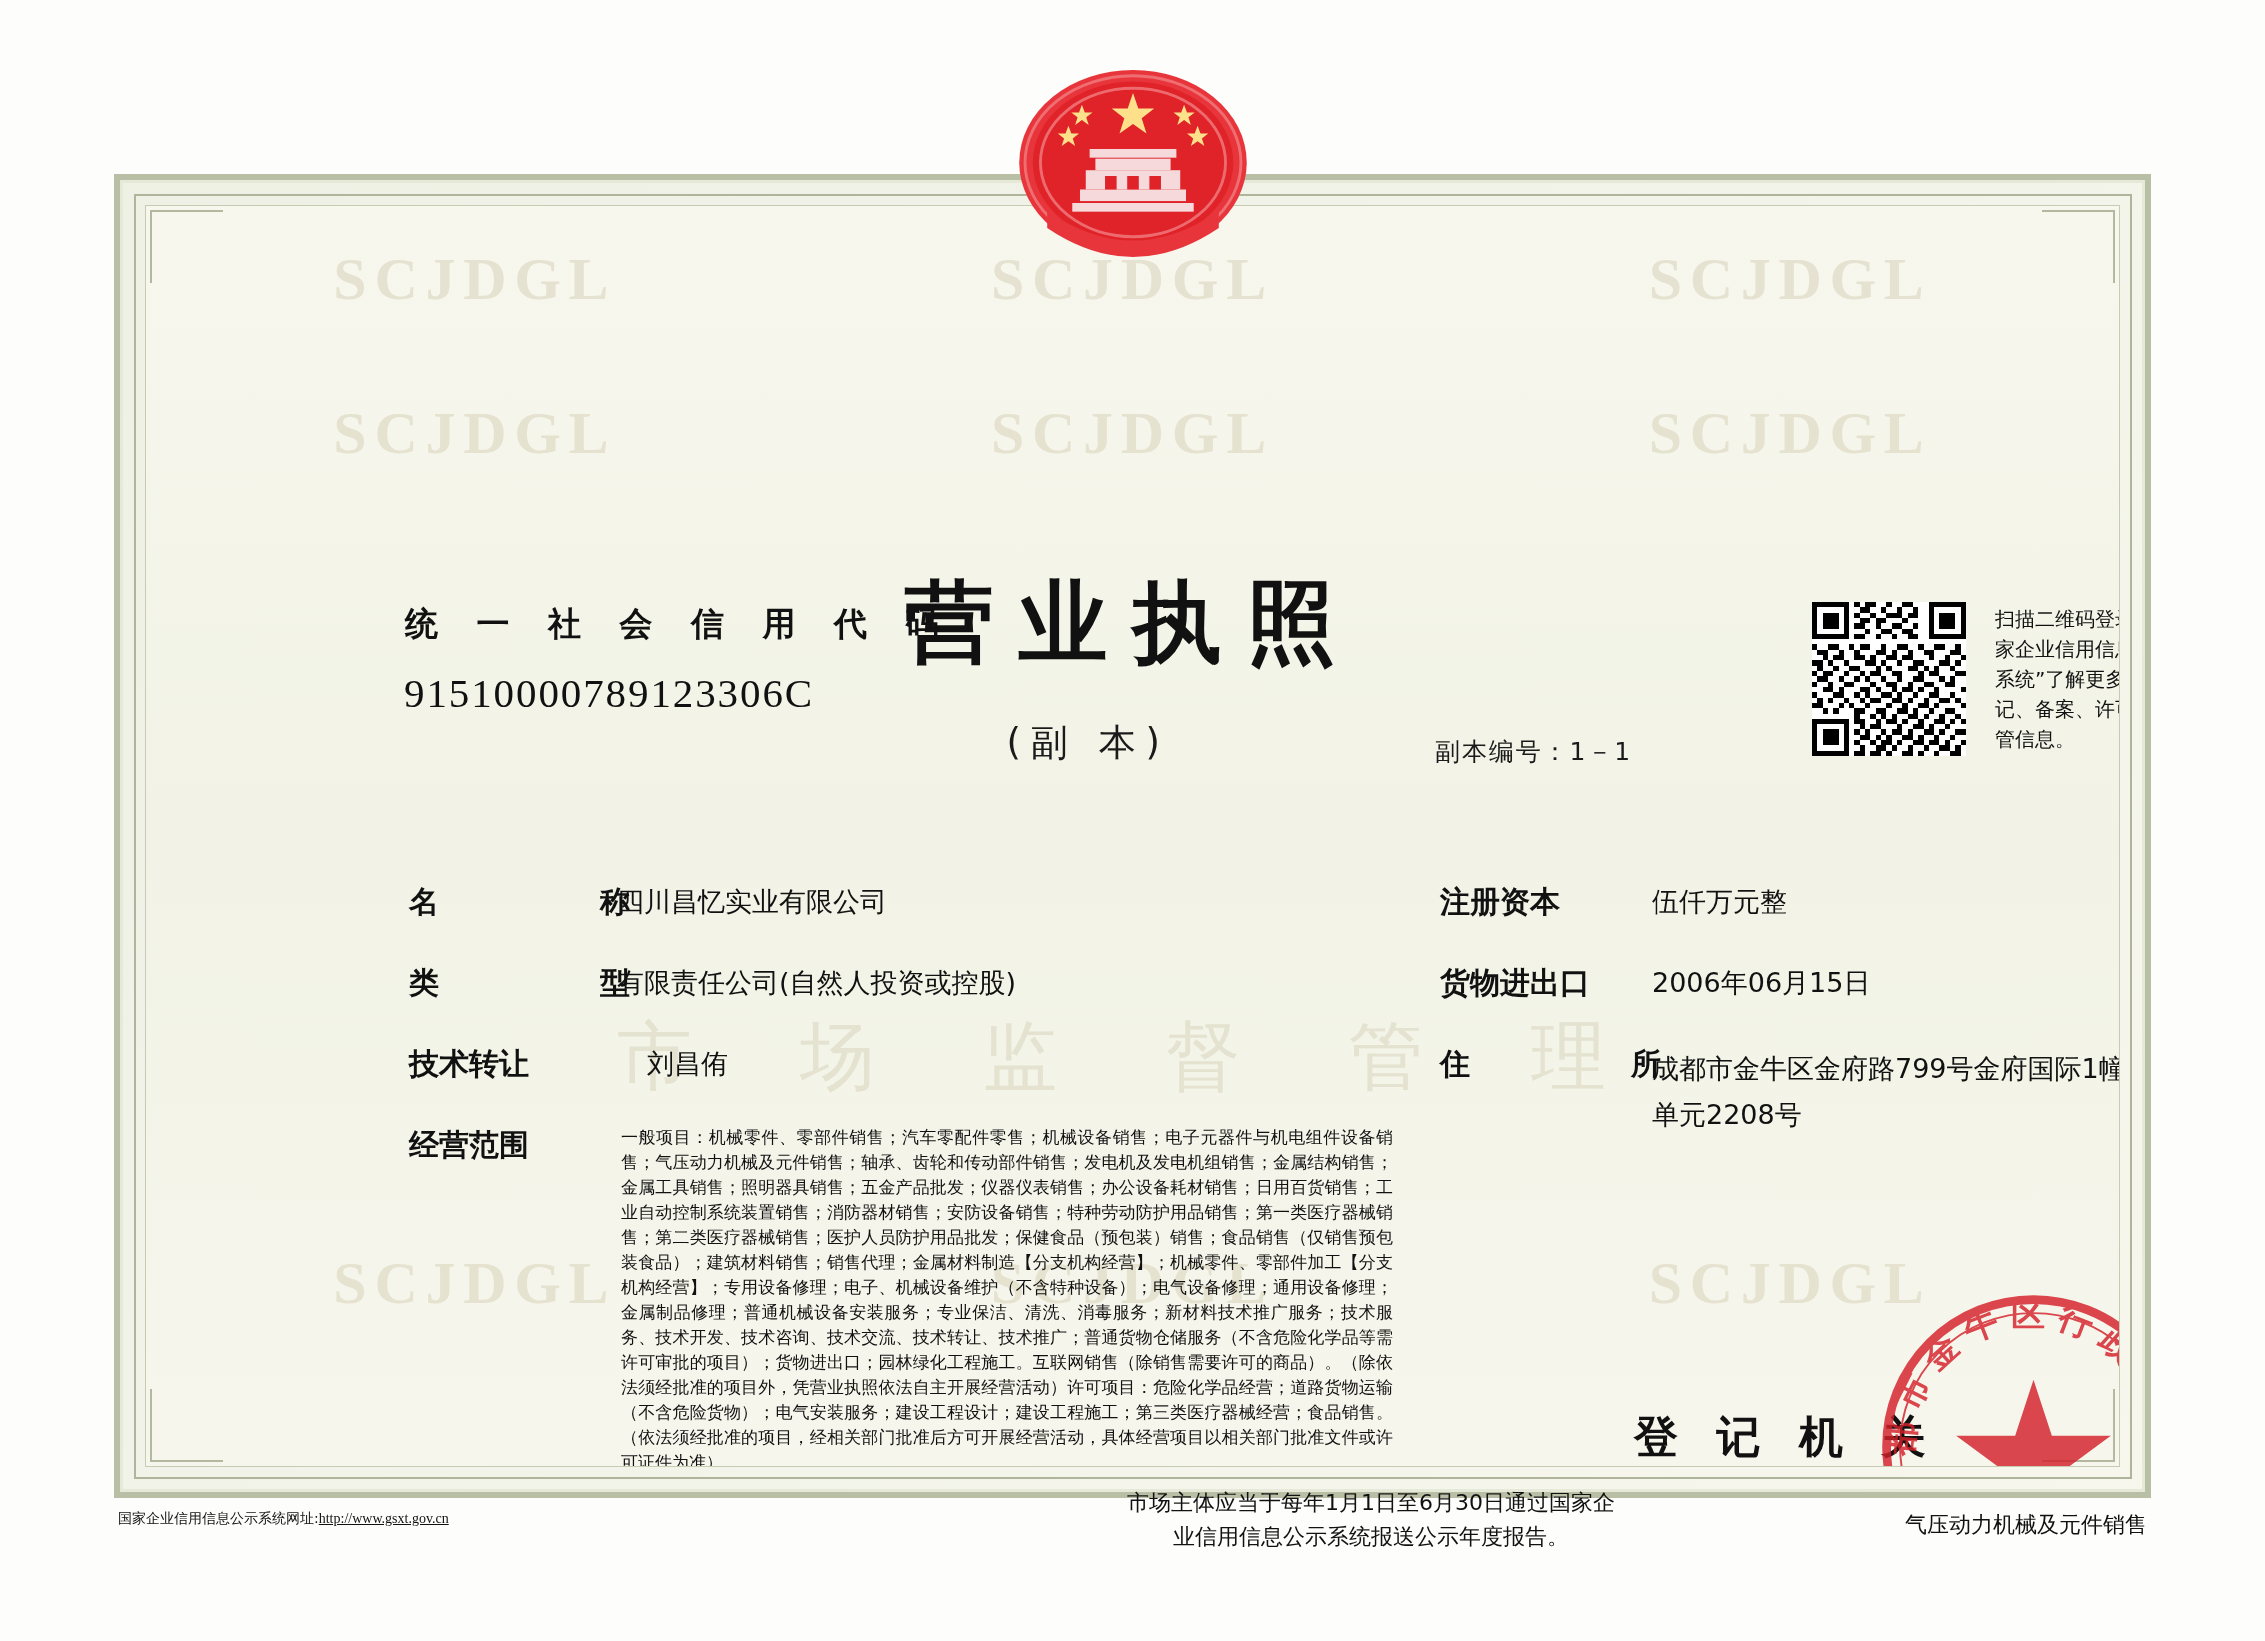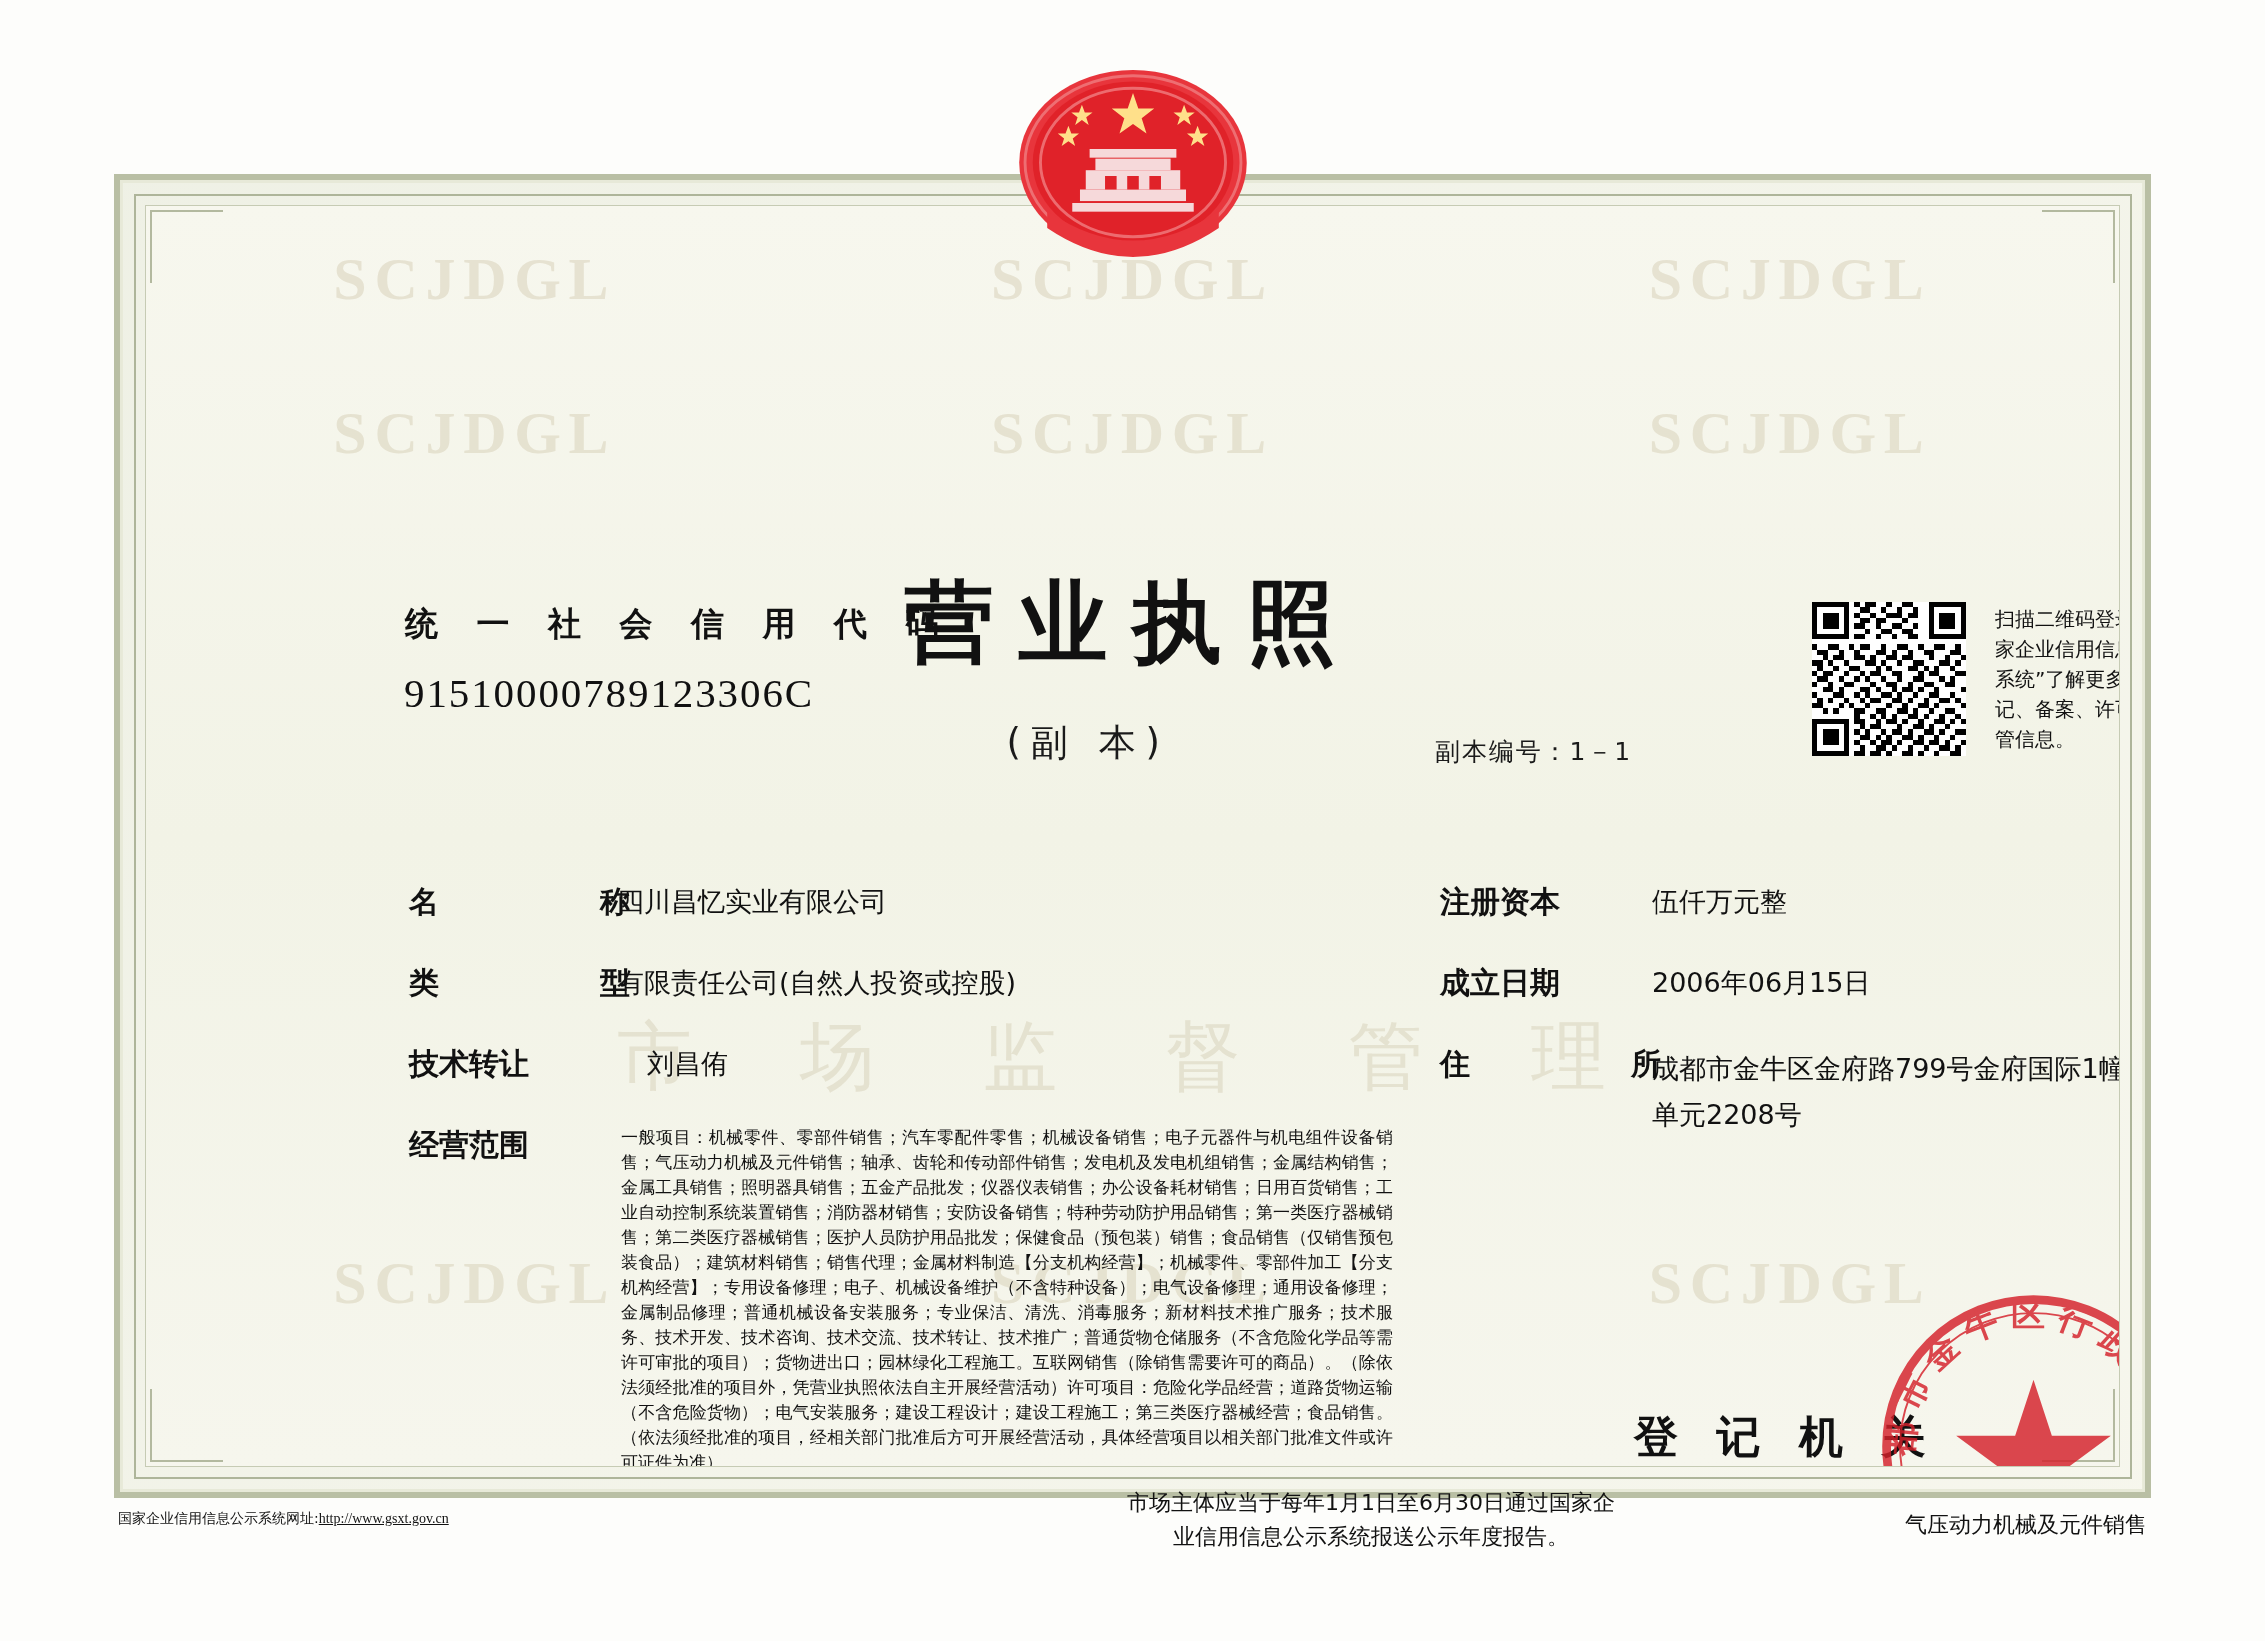--- a/index.html
+++ b/index.html
@@ -491,21 +491,21 @@
         <span class="f-label sp4">经营范围</span>
       </div>
       <div class="scope-text">一般项目：机械零件、零部件销售；汽车零配件零售；机械设备销售；电子元器件与机电组件设备销售；气压动力机械及元件销售；轴承、齿轮和传动部件销售；发电机及发电机组销售；金属结构销售；金属工具销售；照明器具销售；五金产品批发；仪器仪表销售；办公设备耗材销售；日用百货销售；工业自动控制系统装置销售；消防器材销售；安防设备销售；特种劳动防护用品销售；第一类医疗器械销售；第二类医疗器械销售；医护人员防护用品批发；保健食品（预包装）销售；食品销售（仅销售预包装食品）；建筑材料销售；销售代理；金属材料制造【分支机构经营】；机械零件、零部件加工【分支机构经营】；专用设备修理；电子、机械设备维护（不含特种设备）；电气设备修理；通用设备修理；金属制品修理；普通机械设备安装服务；专业保洁、清洗、消毒服务；新材料技术推广服务；技术服务、技术开发、技术咨询、技术交流、技术转让、技术推广；普通货物仓储服务（不含危险化学品等需许可审批的项目）；货物进出口；园林绿化工程施工。互联网销售（除销售需要许可的商品）。（除依法须经批准的项目外，凭营业执照依法自主开展经营活动）许可项目：危险化学品经营；道路货物运输（不含危险货物）；电气安装服务；建设工程设计；建设工程施工；第三类医疗器械经营；食品销售。（依法须经批准的项目，经相关部门批准后方可开展经营活动，具体经营项目以相关部门批准文件或许可证件为准）</div>
 
       <div class="field lbl-cap">
         <span class="f-label sp4">注册资本</span>
       </div>
       <div class="field f-value val-cap">伍仟万元整</div>
 
       <div class="field lbl-date">
-        <span class="f-label sp4">成立日期</span>
+        <span class="f-label sp4">货物进出口</span>
       </div>
       <div class="field f-value val-date">2006年06月15日</div>
 
       <div class="field lbl-addr">
         <span class="f-label">住</span>
         <span class="f-label">所</span>
       </div>
       <div class="field f-value val-addr">成都市金牛区金府路799号金府国际1幢1单元2208号</div>
 
       <div class="registry-label">登 记 机 关</div>

